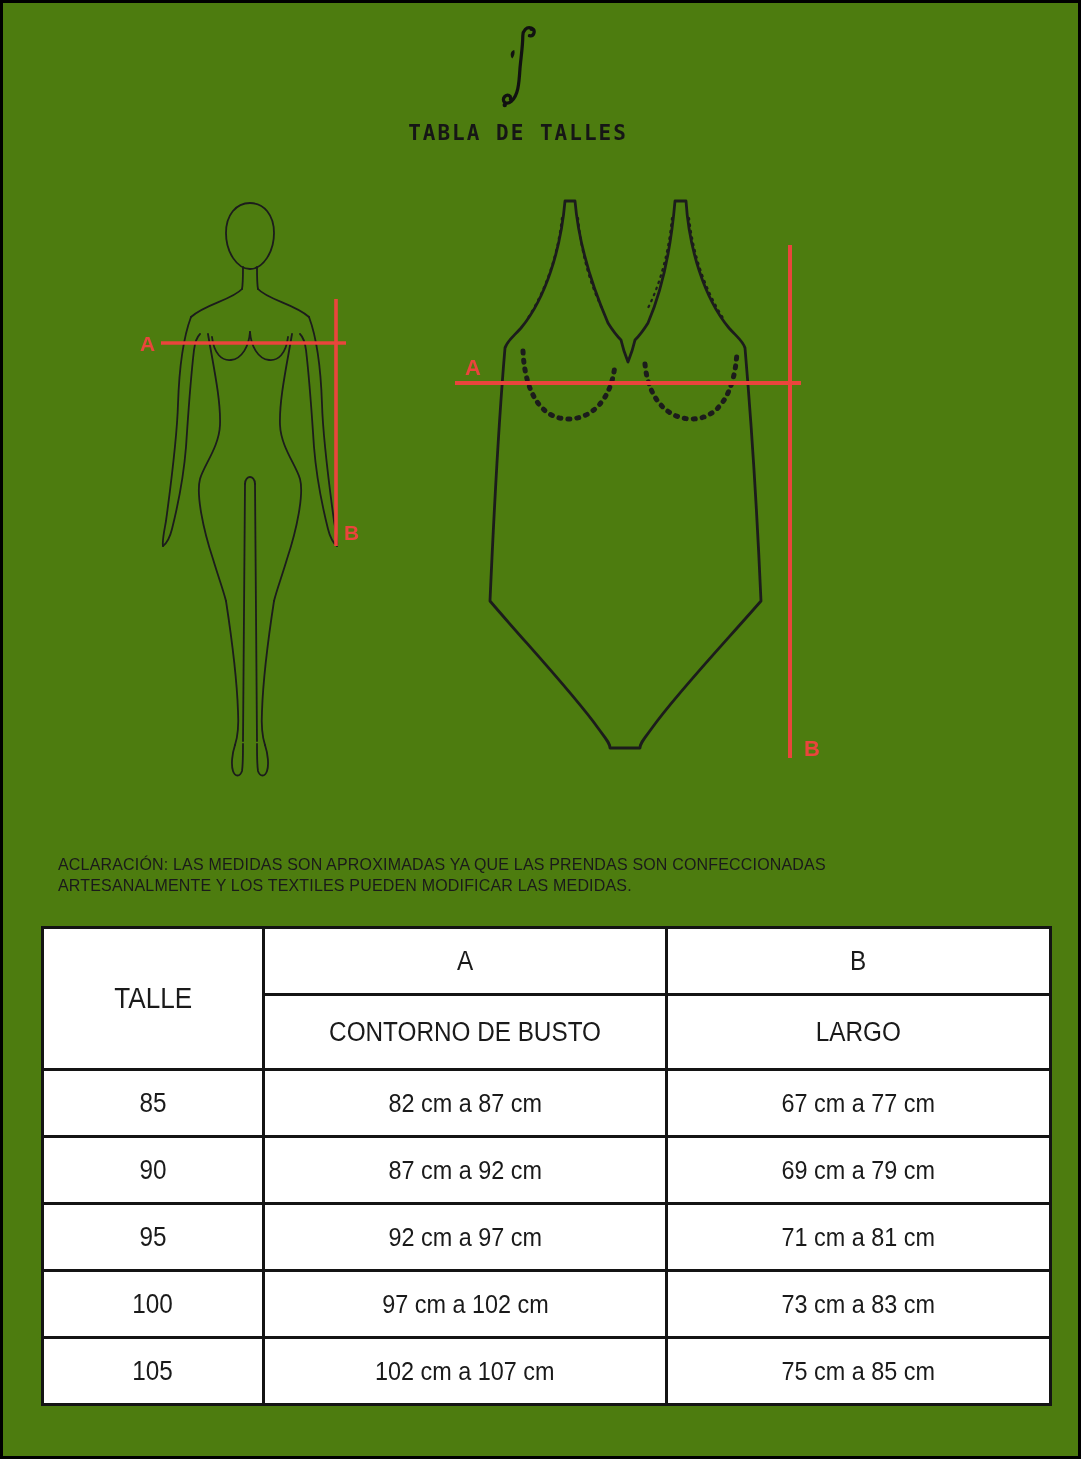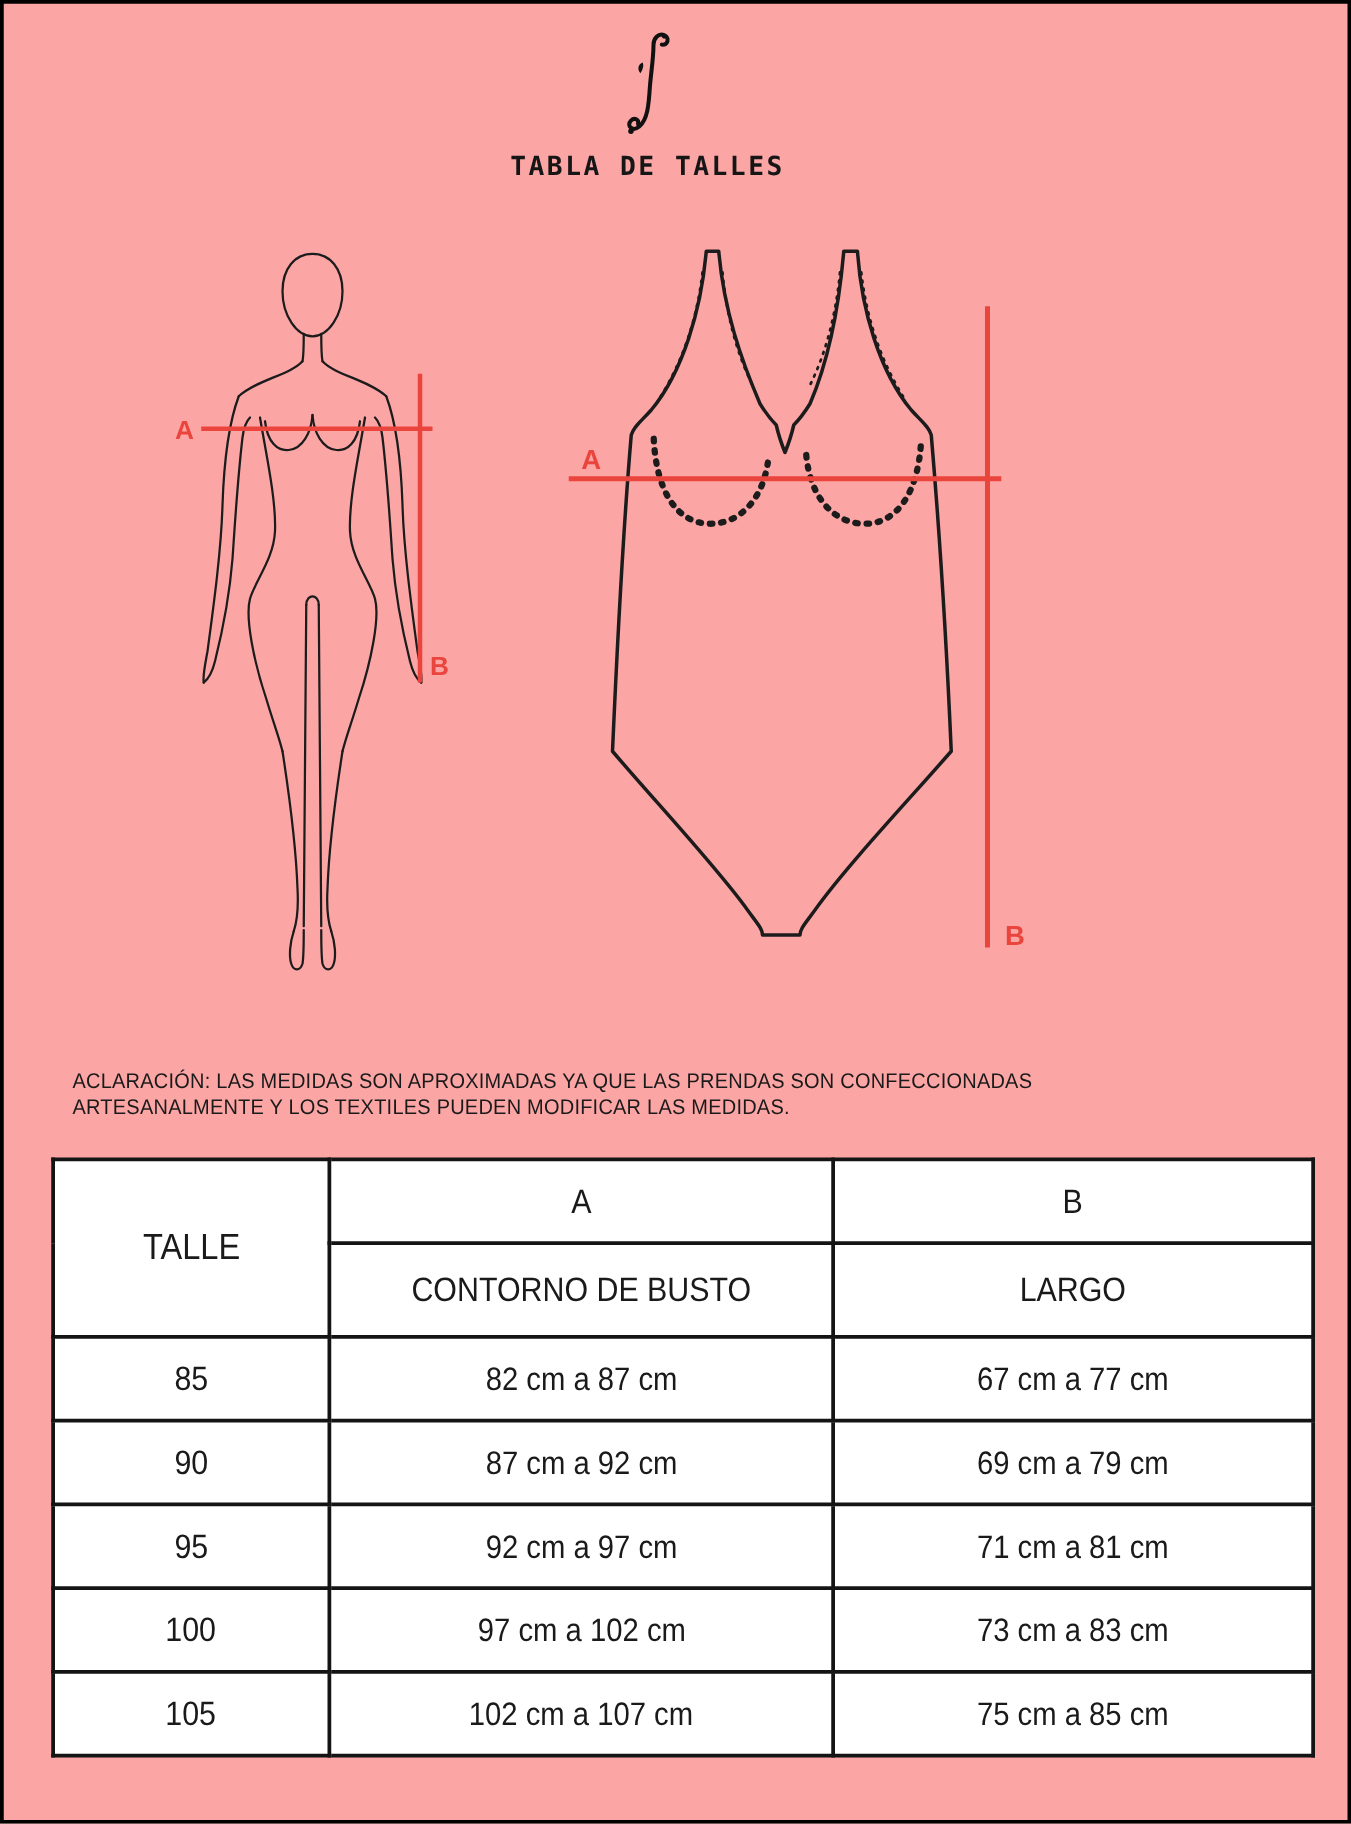--- a/index.html
+++ b/index.html
@@ -1,21 +1,21 @@
 <!DOCTYPE html>
 <html><head>
 <meta charset="utf-8">
 <style>
   html,body{margin:0;padding:0;background:#fff;}
   .page{
     position:relative;
     width:1081px;height:1459px;
     box-sizing:border-box;
     border:3px solid #000;
-    background:#fca5a5;
+    background:#4d7c0f;
     font-family:"Liberation Sans", sans-serif;
     color:#1a1a1a;
     overflow:hidden;
   }
   .logo{position:absolute;left:497px;top:20px;width:38px;height:90px;}
   .title{
     position:absolute;left:0;top:118px;width:1030px;
     text-align:center;
     font-family:"DejaVu Sans Mono", monospace;
     font-weight:bold;font-size:21px;letter-spacing:2px;color:#161616;

